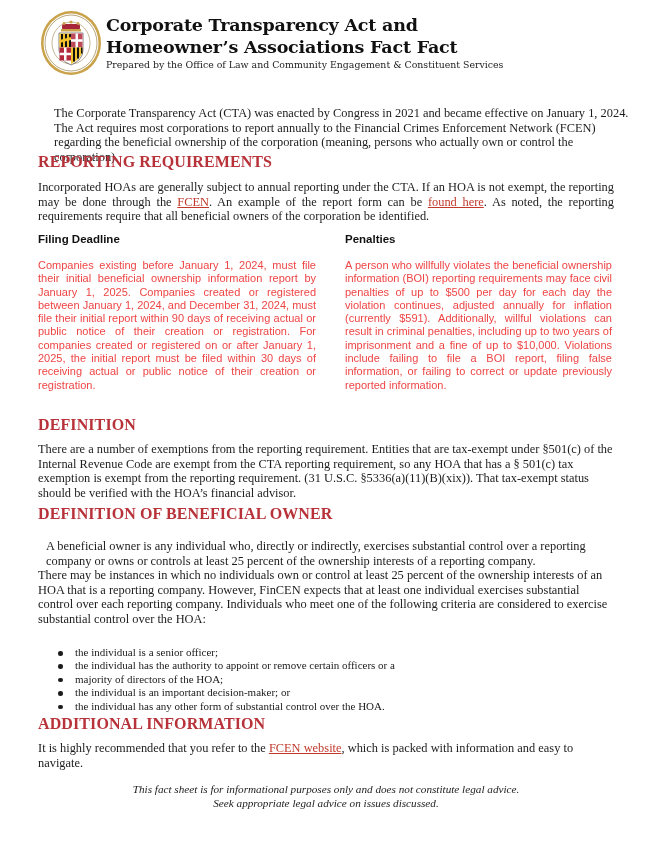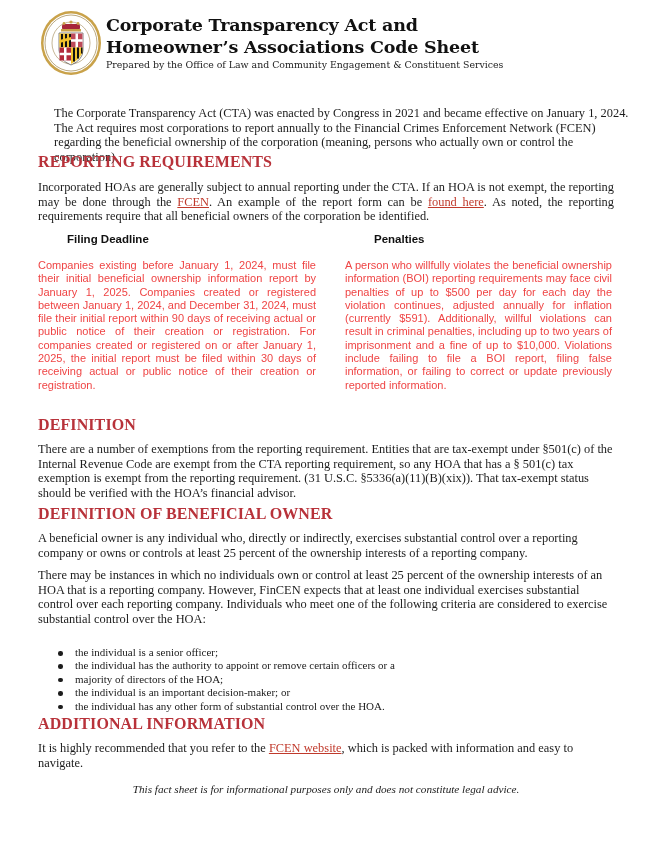--- a/index.html
+++ b/index.html
@@ -27,21 +27,21 @@
   }
   .justify { text-align: justify; }
   .h2 {
     position: absolute; left: 38px;
     font-family: "Liberation Serif", serif; font-weight: bold;
     font-size: 16px; color: #b8323a; letter-spacing: 0.1px;
   }
   .h3 {
     position: absolute;
     font-family: "Liberation Sans", sans-serif; font-weight: bold;
-    font-size: 11.5px; color: #111; margin-left: 29px;
+    font-size: 11.5px; color: #111;
   }
   .col {
     position: absolute; width: 278px;
     font-family: Liberation Sans, sans-serif;
     font-size: 11px; line-height: 13.3px; color: #ef4444;
     text-align: justify;
   }
   a.link { color: #c0392b; text-decoration: underline; }
   ul.bullets {
     position: absolute; left: 38px; top: 646px; margin: 0; padding: 0;
@@ -85,49 +85,50 @@
       <path d="M31 23.5 h11.5 v14 h-11.5z" fill="#b22a3c" opacity="0.85"></path>
       <path d="M35.5 23.5 h2.5 v14 h-2.5z M31 29.3 h11.5 v2.5 h-11.5z" fill="#ffffff"></path>
       <rect x="19.5" y="37.5" width="11.5" height="13" fill="#b22a3c"></rect>
       <path d="M24 37.5 h2.5 v13 h-2.5z M19.5 42.8 h11.5 v2.5 h-11.5z" fill="#ffffff"></path>
       <path d="M31 37.5 H42.5 V41 Q42 48 31 54 Z" fill="#f2c12e"></path>
       <path d="M33 37.5 h2 v14 h-2z M37 37.5 h2 v11 h-2z M41 37.5 h1.5 v6 h-1.5z" fill="#111"></path>
     </g>
   </svg>
   <div class="title">
     <div>Corporate Transparency Act and</div>
-    <div>Homeowner’s Associations Code Sheet</div>
+    <div>Homeowner’s Associations Fact Fact</div>
   </div>
   <div class="subtitle">Prepared by the Office of Law and Community Engagement &amp; Constituent Services</div>
 </div>
 
 <p class="para" style="top:90px; margin:16px;">The Corporate Transparency Act (CTA) was enacted by Congress in 2021 and became effective on January 1, 2024. The Act requires most corporations to report annually to the Financial Crimes Enforcement Network (FCEN) regarding the beneficial ownership of the corporation (meaning, persons who actually own or control the corporation).</p>
 
 <div class="h2" style="top:153px;">REPORTING REQUIREMENTS</div>
 <p class="para justify" style="top:180px; margin:0;"><span>Incorporated HOAs are generally subject to annual reporting under the CTA. If an HOA is not exempt, the reporting may be done through the </span><a class="link" href="#">FCEN</a><span>. An example of the report form can be </span><a class="link" href="#">found here</a><span>. As noted, the reporting requirements require that all beneficial owners of the corporation be identified.</span></p>
 
 <div class="h3" style="left:38px; top:233px;">Filing Deadline</div>
 <div class="col" style="left:38px; top:259px;">Companies existing before January 1, 2024, must file their initial beneficial ownership information report by January 1, 2025. Companies created or registered between January 1, 2024, and December 31, 2024, must file their initial report within 90 days of receiving actual or public notice of their creation or registration. For companies created or registered on or after January 1, 2025, the initial report must be filed within 30 days of receiving actual or public notice of their creation or registration.</div>
 
 <div class="h3" style="left:345px; top:233px;">Penalties</div>
 <div class="col" style="left:345px; top:259px; width:267px;">A person who willfully violates the beneficial ownership information (BOI) reporting requirements may face civil penalties of up to $500 per day for each day the violation continues, adjusted annually for inflation (currently $591). Additionally, willful violations can result in criminal penalties, including up to two years of imprisonment and a fine of up to $10,000. Violations include failing to file a BOI report, filing false information, or failing to correct or update previously reported information.</div>
 
 <div class="h2" style="top:416px;">DEFINITION</div>
 <p class="para" style="top:442px; margin:0;">There are a number of exemptions from the reporting requirement. Entities that are tax-exempt under §501(c) of the Internal Revenue Code are exempt from the CTA reporting requirement, so any HOA that has a § 501(c) tax exemption is exempt from the reporting requirement. (31 U.S.C. §5336(a)(11)(B)(xix)). That tax-exempt status should be verified with the HOA’s financial advisor.</p>
 
 <div class="h2" style="top:505px;">DEFINITION OF BENEFICIAL OWNER</div>
-<p class="para" style="top:531px; margin:0;">A beneficial owner is any individual who, directly or indirectly, exercises substantial control over a reporting company or owns or controls at least 25 percent of the ownership interests of a reporting company.</p>
+<p class="para" style="top:531px; margin:8px;">A beneficial owner is any individual who, directly or indirectly, exercises substantial control over a reporting company or owns or controls at least 25 percent of the ownership interests of a reporting company.</p>
 <p class="para" style="top:568px; margin:0;">There may be instances in which no individuals own or control at least 25 percent of the ownership interests of an HOA that is a reporting company. However, FinCEN expects that at least one individual exercises substantial control over each reporting company. Individuals who meet one of the following criteria are considered to exercise substantial control over the HOA:</p>
 
 <ul class="bullets">
   <li><span class="dot"></span><span>the individual is a senior officer;</span></li>
   <li><span class="dot"></span><span>the individual has the authority to appoint or remove certain officers or a</span></li>
   <li><span class="dot"></span><span>majority of directors of the HOA;</span></li>
   <li><span class="dot"></span><span>the individual is an important decision-maker; or</span></li>
   <li><span class="dot"></span><span>the individual has any other form of substantial control over the HOA.</span></li>
 </ul>
 
 <div class="h2" style="top:715px;">ADDITIONAL INFORMATION</div>
 <p class="para" style="top:741px; margin:0;"><span>It is highly recommended that you refer to the </span><a class="link" href="#">FCEN website</a><span>, which is packed with information and easy to navigate.</span></p>
 
 <div class="footer">
   <div>This fact sheet is for informational purposes only and does not constitute legal advice.</div>
+  <div>Seek appropriate legal advice on issues discussed.</div>
 </div>
 
 </body></html>

